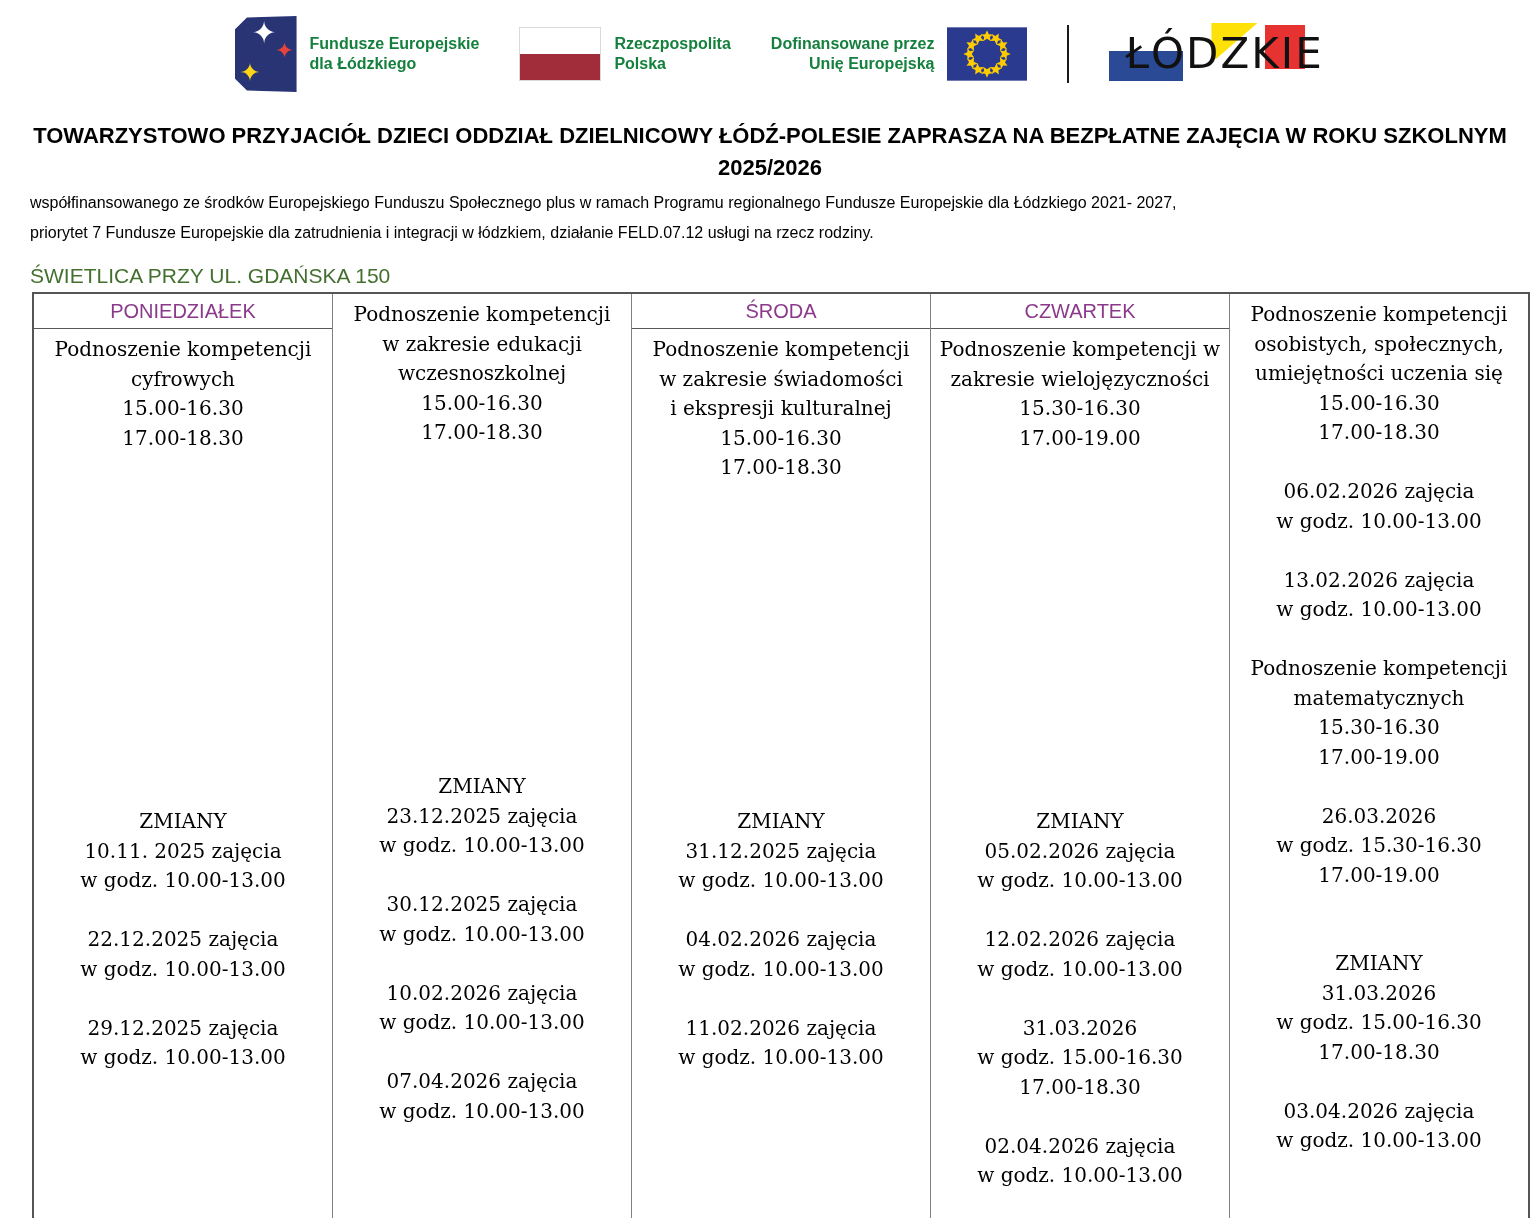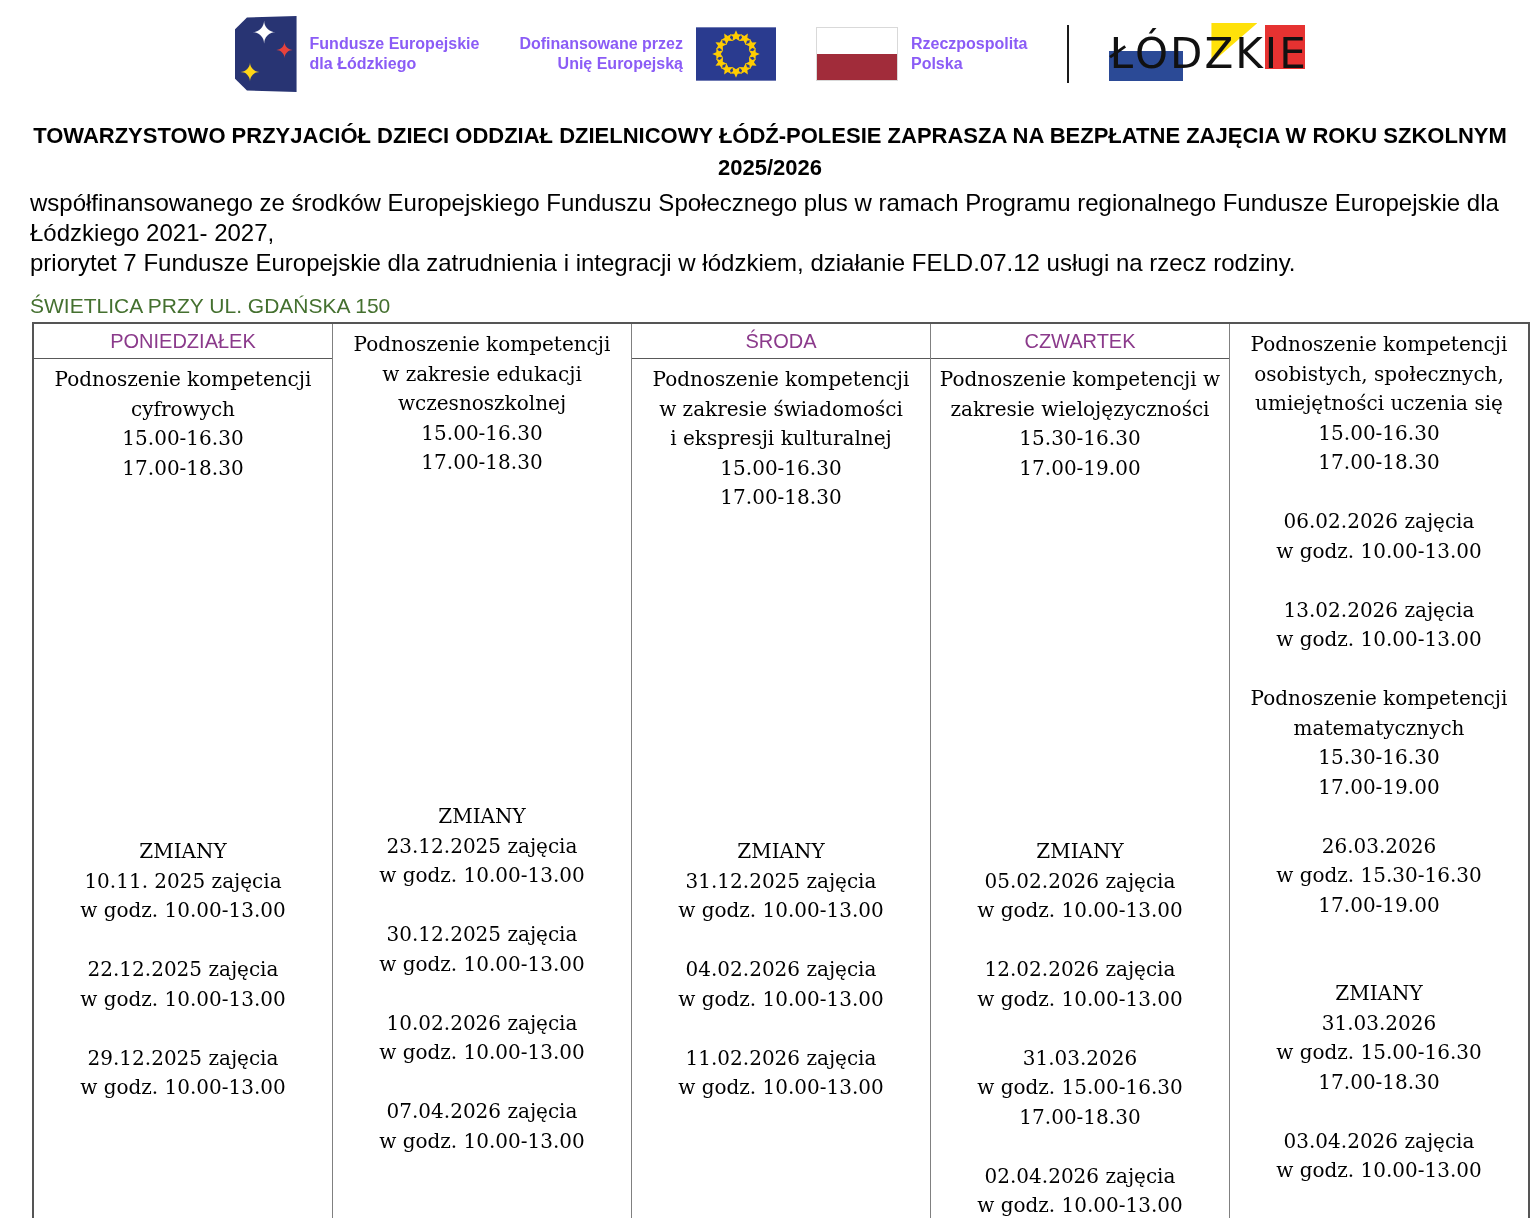--- a/index.html
+++ b/index.html
@@ -1,21 +1,21 @@
 <!DOCTYPE html>
 <html><head>
 <meta charset="utf-8">
 <style>
   html,body { margin:0; padding:0; background:#ffffff; }
   body { width:1540px; font-family:"Liberation Sans", sans-serif; color:#000; }
 
   
   .logo-strip { display:flex; align-items:center; justify-content:center; gap:40px; padding:12px 0 8px; height:84px; }
   .logo { display:flex; align-items:center; gap:13px; }
-  .logo-text { font-size:16px; font-weight:bold; color:#8b5cf6; white-space:pre-line; line-height:1.28; }
+  .logo-text { font-size:16px; font-weight:bold; color:#15803d; white-space:pre-line; line-height:1.28; }
   .logo-text.right { text-align:right; }
 
   .fe-flag { position:relative; width:62px; height:76px; background:#283473;
              clip-path:polygon(20% 2%, 100% 0%, 100% 100%, 20% 98%, 0% 82%, 0% 18%); }
   .fe-star { position:absolute; line-height:1; }
   .fe-star.white { top:2px; left:17px; color:#ffffff; font-size:30px; }
   .fe-star.yellow { bottom:7px; left:5px; color:#ffd617; font-size:25px; }
   .fe-star.red { top:24px; right:3px; color:#e8423c; font-size:22px; }
 
   .pl-flag { width:82px; height:54px; border:1px solid #d9d9d9; box-sizing:border-box; }
@@ -25,26 +25,26 @@
   .eu-flag { width:80px; height:54px; display:block; }
 
   .logo-divider { width:2px; height:58px; background:#1a1a1a; }
 
   .lodzkie { position:relative; width:196px; height:64px; }
   .lodzkie .blk { position:absolute; }
   .lodzkie .blue { left:0; bottom:5px; width:74px; height:30px; background:#2b4a96; }
   .lodzkie .yellow { left:102px; top:1px; width:46px; height:36px; background:#ffe10a;
                      clip-path:polygon(0 0, 100% 0, 10% 100%, 0 100%); }
   .lodzkie .red { right:0; top:3px; width:40px; height:44px; background:#e63231; }
-  .lodzkie-text { position:absolute; left:0; top:6px; font-family:"DejaVu Sans", sans-serif;
+  .lodzkie-text { position:absolute; left:16px; top:6px; font-family:"DejaVu Sans", sans-serif;
                   font-size:42px; font-weight:400; letter-spacing:2px; color:#111; line-height:52px; }
 
   
   .title-block { margin:16px 24px 0; text-align:center; font-weight:bold; font-size:22px; line-height:32px; }
-  .funding-note { margin:4px 10px 0 30px; font-size:24px; line-height:30px; white-space:pre-line; }
+  .funding-note { margin:4px 10px 0 30px; font-size:16px; line-height:30px; white-space:pre-line; }
   .location-heading { margin:14px 30px 0; font-size:21px; line-height:27px; color:#44702f; }
 
   
   .schedule { margin:3px 10px 6px 32px; border:2px solid #555; display:flex; height:933px; box-sizing:border-box; }
   .day-col { flex:1; display:flex; flex-direction:column; border-right:1px solid #808080; min-width:0; }
   .day-col:last-child { border-right:none; }
   .day-header { height:34px; flex:0 0 34px; border-bottom:1px solid #595959; color:#8b3a8b;
                 font-size:20px; display:flex; align-items:center; justify-content:center; }
   .day-body { flex:1; padding:6px 3px 0; font-family:"DejaVu Serif", serif; font-size:20px;
               line-height:29.5px; text-align:center; white-space:pre-line; overflow:hidden; }
@@ -57,20 +57,29 @@
   <div class="logo-strip">
 
     <div class="logo">
       <div class="fe-flag">
         <span class="fe-star white">✦</span>
         <span class="fe-star yellow">✦</span>
         <span class="fe-star red">✦</span>
       </div>
       <div class="logo-text">Fundusze Europejskie
 dla Łódzkiego</div>
+    </div>
+
+    <div class="logo">
+      <div class="pl-flag">
+        <div class="pl-top"></div>
+        <div class="pl-bottom"></div>
+      </div>
+      <div class="logo-text">Rzeczpospolita
+Polska</div>
     </div>
 
     <div class="logo">
       <div class="logo-text right">Dofinansowane przez
 Unię Europejską</div>
       <svg class="eu-flag" viewBox="0 0 27 18" xmlns="http://www.w3.org/2000/svg">
         <defs>
           <path id="eustar" d="M0,-2 L0.6,-0.65 L2,-0.6 L0.95,0.25 L1.3,1.7 L0,0.85 L-1.3,1.7 L-0.95,0.25 L-2,-0.6 L-0.6,-0.65 Z"></path>
         </defs>
         <rect width="27" height="18" fill="#2a3b8f"></rect>
@@ -84,29 +93,20 @@
           <use href="#eustar" transform="translate(13.5,9) rotate(180) translate(0,-6)"></use>
           <use href="#eustar" transform="translate(13.5,9) rotate(210) translate(0,-6)"></use>
           <use href="#eustar" transform="translate(13.5,9) rotate(240) translate(0,-6)"></use>
           <use href="#eustar" transform="translate(13.5,9) rotate(270) translate(0,-6)"></use>
           <use href="#eustar" transform="translate(13.5,9) rotate(300) translate(0,-6)"></use>
           <use href="#eustar" transform="translate(13.5,9) rotate(330) translate(0,-6)"></use>
         </g>
       </svg>
     </div>
 
-    <div class="logo">
-      <div class="pl-flag">
-        <div class="pl-top"></div>
-        <div class="pl-bottom"></div>
-      </div>
-      <div class="logo-text">Rzeczpospolita
-Polska</div>
-    </div>
-
     <div class="logo-divider"></div>
 
     <div class="lodzkie">
       <span class="blk blue"></span>
       <span class="blk yellow"></span>
       <span class="blk red"></span>
       <span class="lodzkie-text">ŁÓDZKIE</span>
     </div>
 
   </div>

